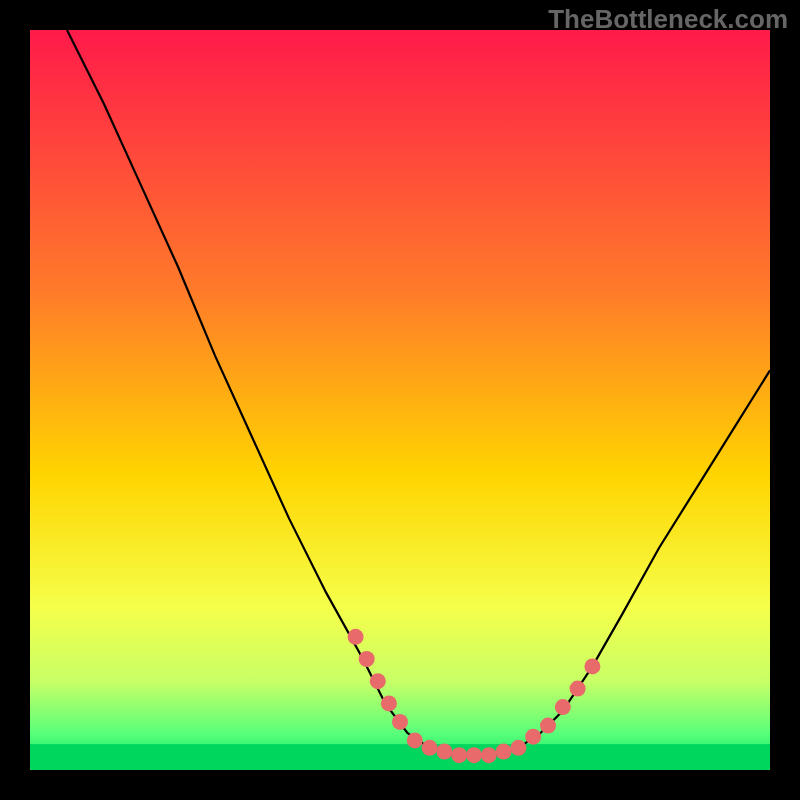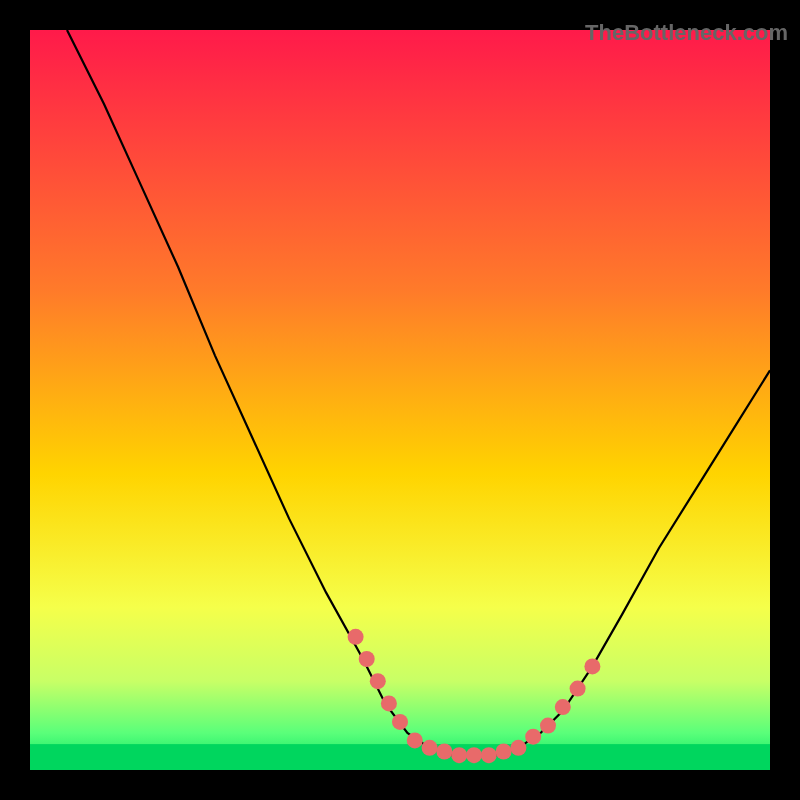--- a/index.html
+++ b/index.html
@@ -13,24 +13,24 @@
   }
   .chart-container {
     position: absolute;
     top: 0;
     left: 0;
     width: 800px;
     height: 800px;
   }
   .watermark {
     position: absolute;
-    top: 20px;
+    top: 4px;
     right: 12px;
     font-family: Arial, Helvetica, sans-serif;
-    font-size: 22px;
+    font-size: 26px;
     font-weight: bold;
     color: #666;
     z-index: 10;
     text-align: right;
   }
   svg {
     display: block;
   }
 </style>
 </head>

